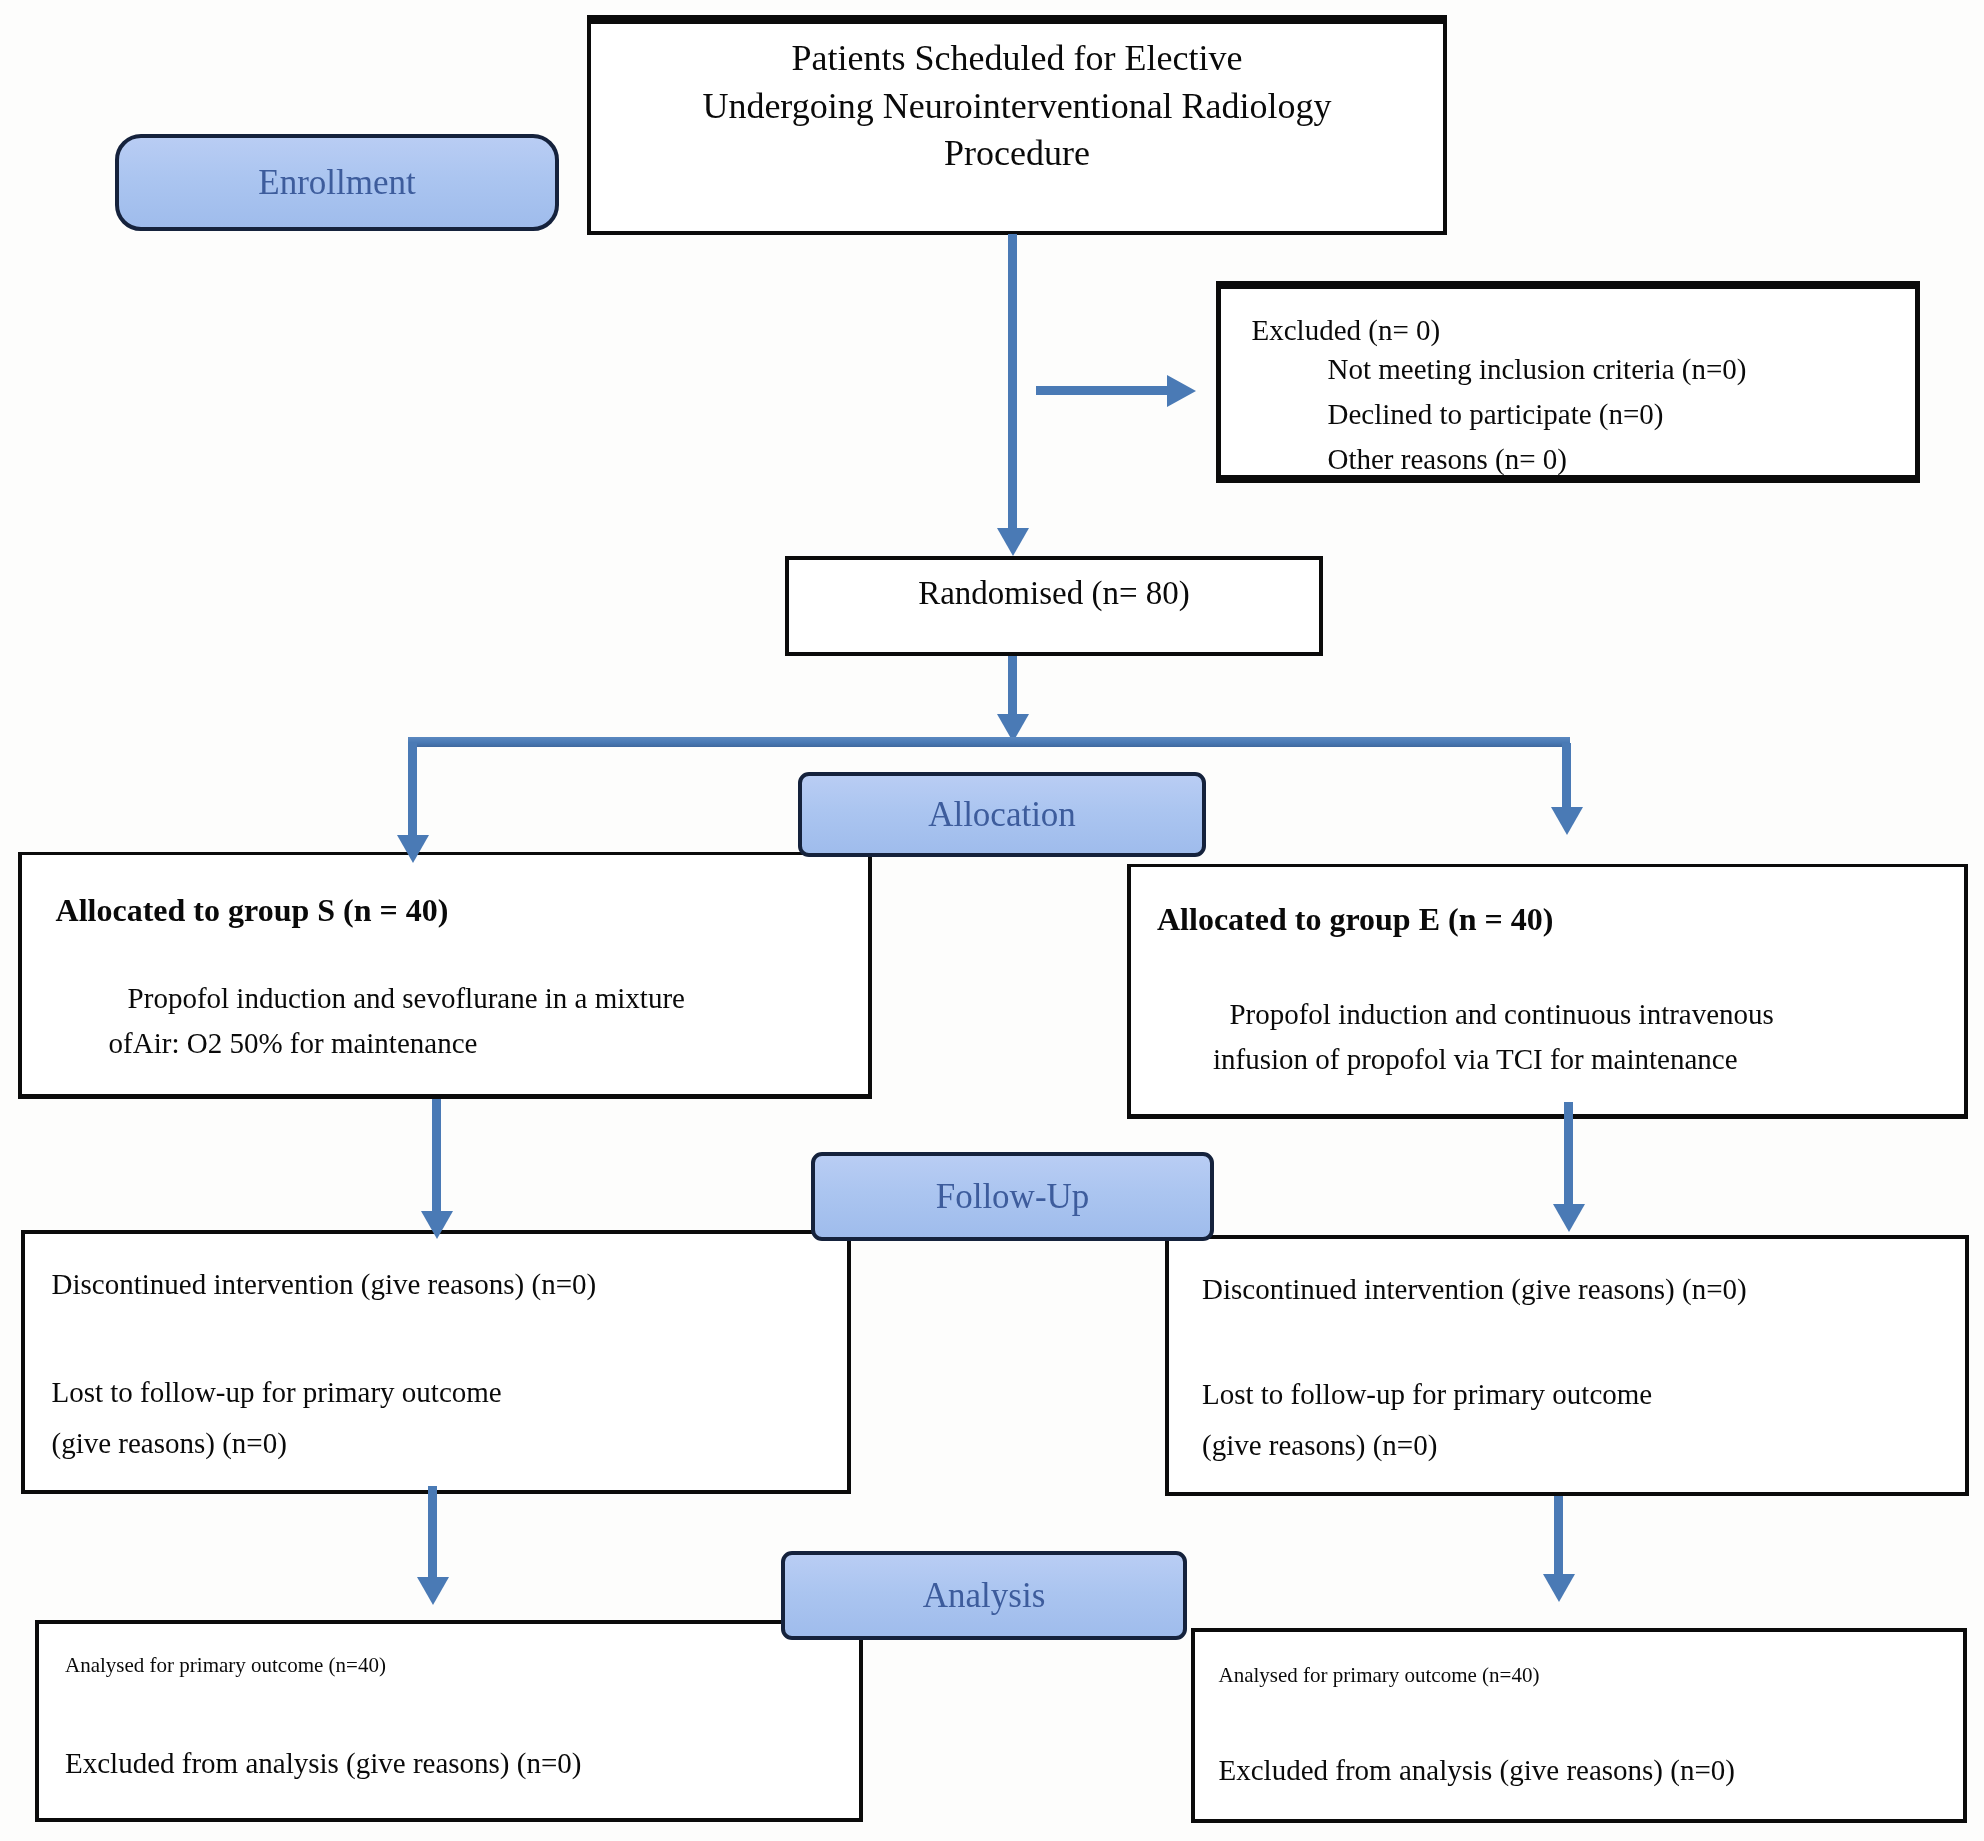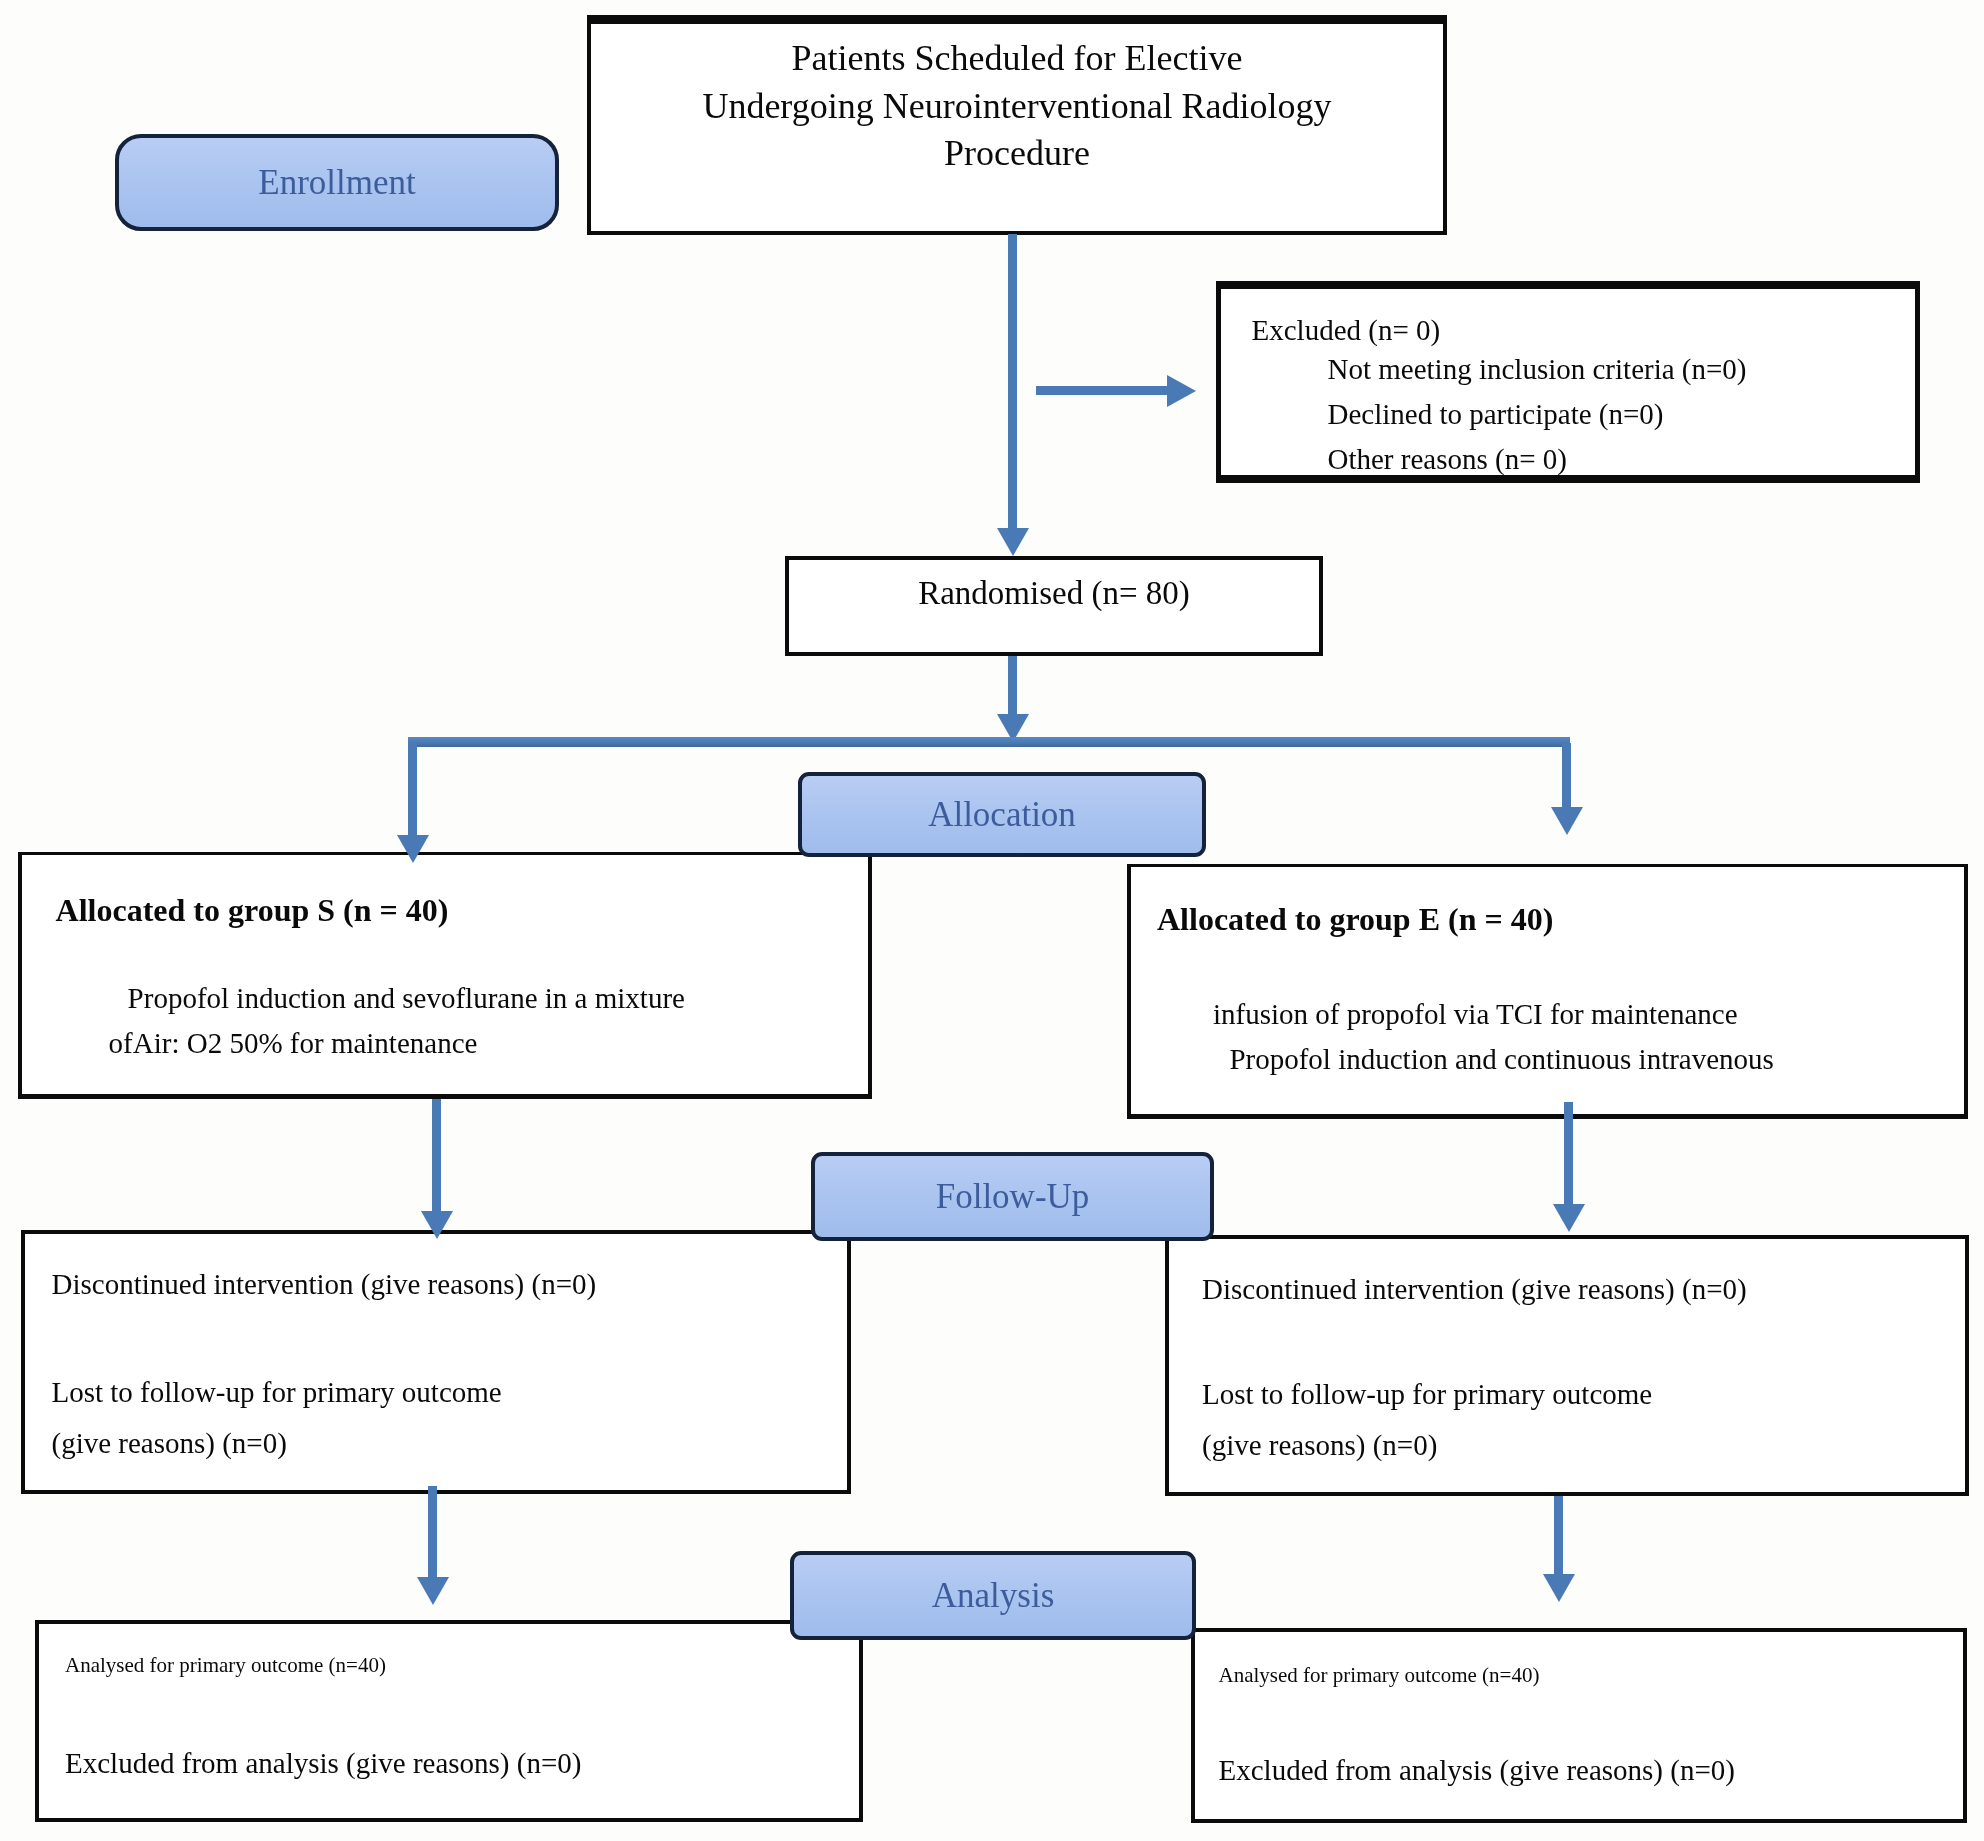--- a/index.html
+++ b/index.html
@@ -143,22 +143,22 @@
     <div class="grp-title" style="margin:37px 0 0 34px;">Allocated to group S (n = 40)</div>
     <div class="grp-body" style="margin:47px 0 0 87px;">
       <div style="padding-left:19px;">Propofol induction and sevoflurane in a mixture</div>
       <div>ofAir: O2 50% for maintenance</div>
     </div>
   </div>
 
   <div class="box" style="left:1127px;top:847px;width:841px;height:255px;border-width:3.5px 4.7px 5.9px 4.7px;margin-top:17px;">
     <div class="grp-title" style="margin:34px 0 0 26px;">Allocated to group E (n = 40)</div>
     <div class="grp-body" style="margin:54px 0 0 82px;">
+      <div style="padding-left:16.4px;">Propofol induction and continuous intravenous</div>
       <div>infusion of propofol via TCI for maintenance</div>
-      <div style="padding-left:16.4px;">Propofol induction and continuous intravenous</div>
     </div>
   </div>
 
   <div class="arrow-v" style="left:420px;top:1099px;height:140px;">
     <div class="shaft"></div>
     <div class="head-down"></div>
   </div>
   <div class="arrow-v" style="left:1552px;top:1102px;height:130px;">
     <div class="shaft"></div>
     <div class="head-down"></div>
@@ -186,21 +186,21 @@
 
   <div class="arrow-v" style="left:416px;top:1486px;height:119px;">
     <div class="shaft"></div>
     <div class="head-down"></div>
   </div>
   <div class="arrow-v" style="left:1542px;top:1496px;height:106px;">
     <div class="shaft"></div>
     <div class="head-down"></div>
   </div>
 
-  <div class="badge" style="left:781px;top:1551px;width:406px;height:89px;margin-left:9px;">
+  <div class="badge" style="left:781px;top:1551px;width:406px;height:89px;">
     <span>Analysis</span>
   </div>
 
   <div class="box" style="left:35px;top:1620px;width:828px;height:202px;">
     <div class="an-title" style="margin:29px 0 0 26px;">Analysed for primary outcome (n=40)</div>
     <div class="an-line" style="margin:69px 0 0 26px;">Excluded from analysis (give reasons) (n=0)</div>
   </div>
 
   <div class="box" style="left:1191px;top:1628px;width:776px;height:195px;">
     <div class="an-title" style="margin:30.5px 0 0 23.5px;">Analysed for primary outcome (n=40)</div>

